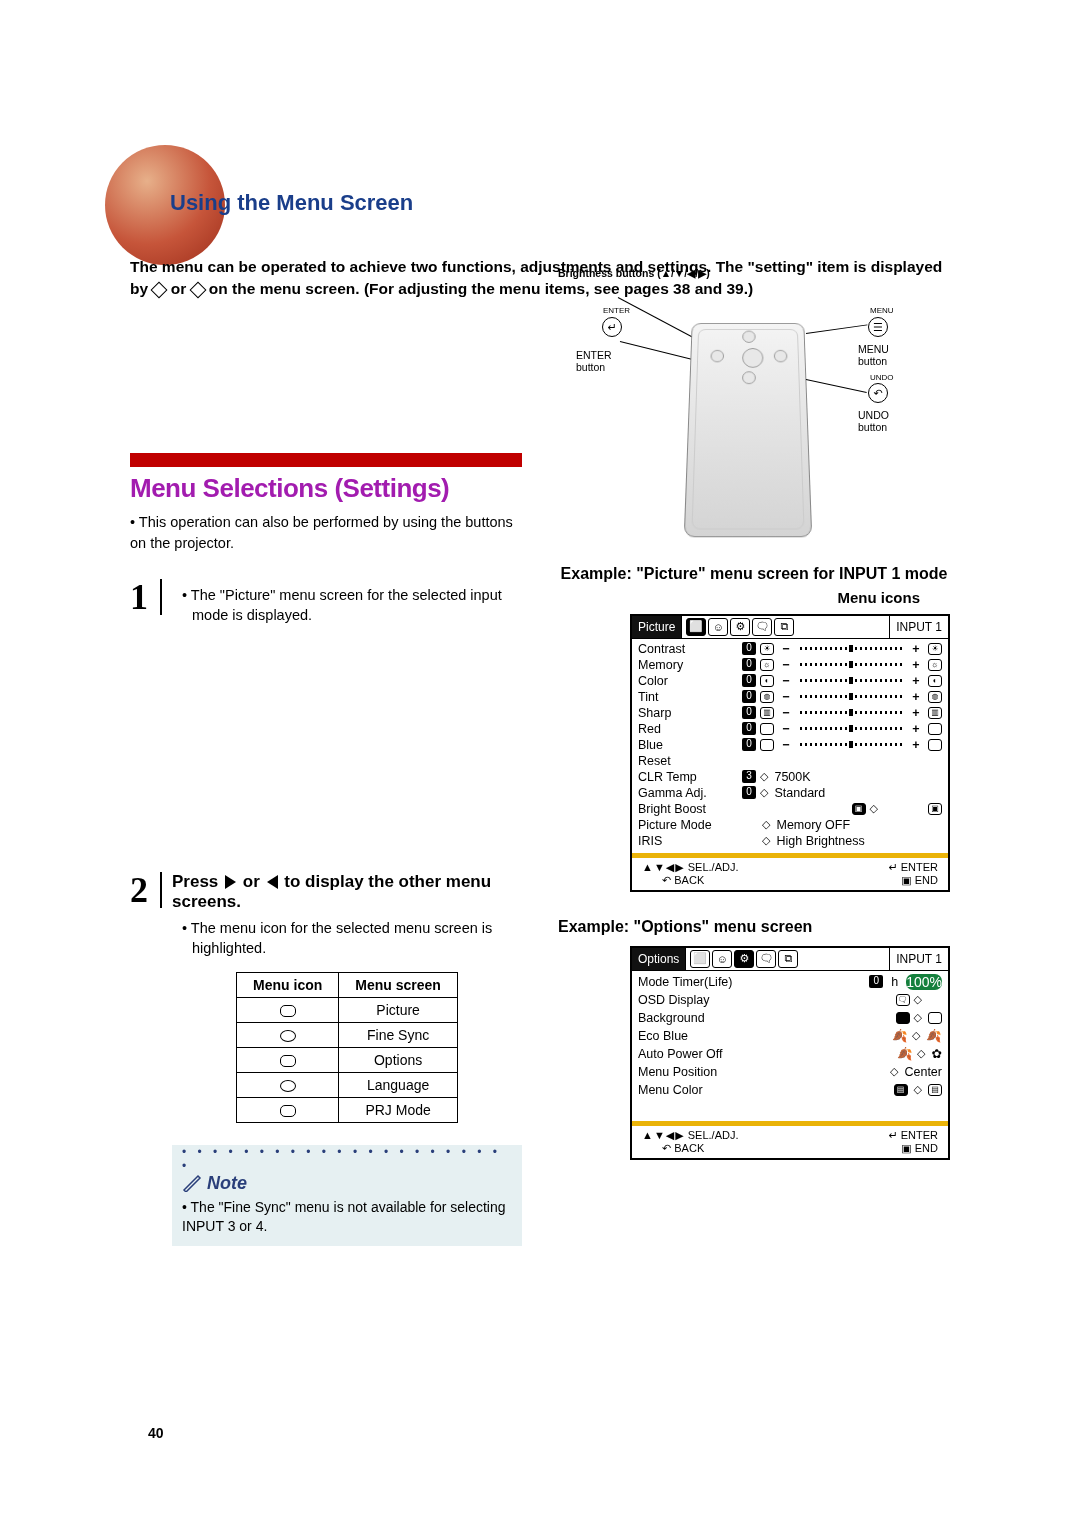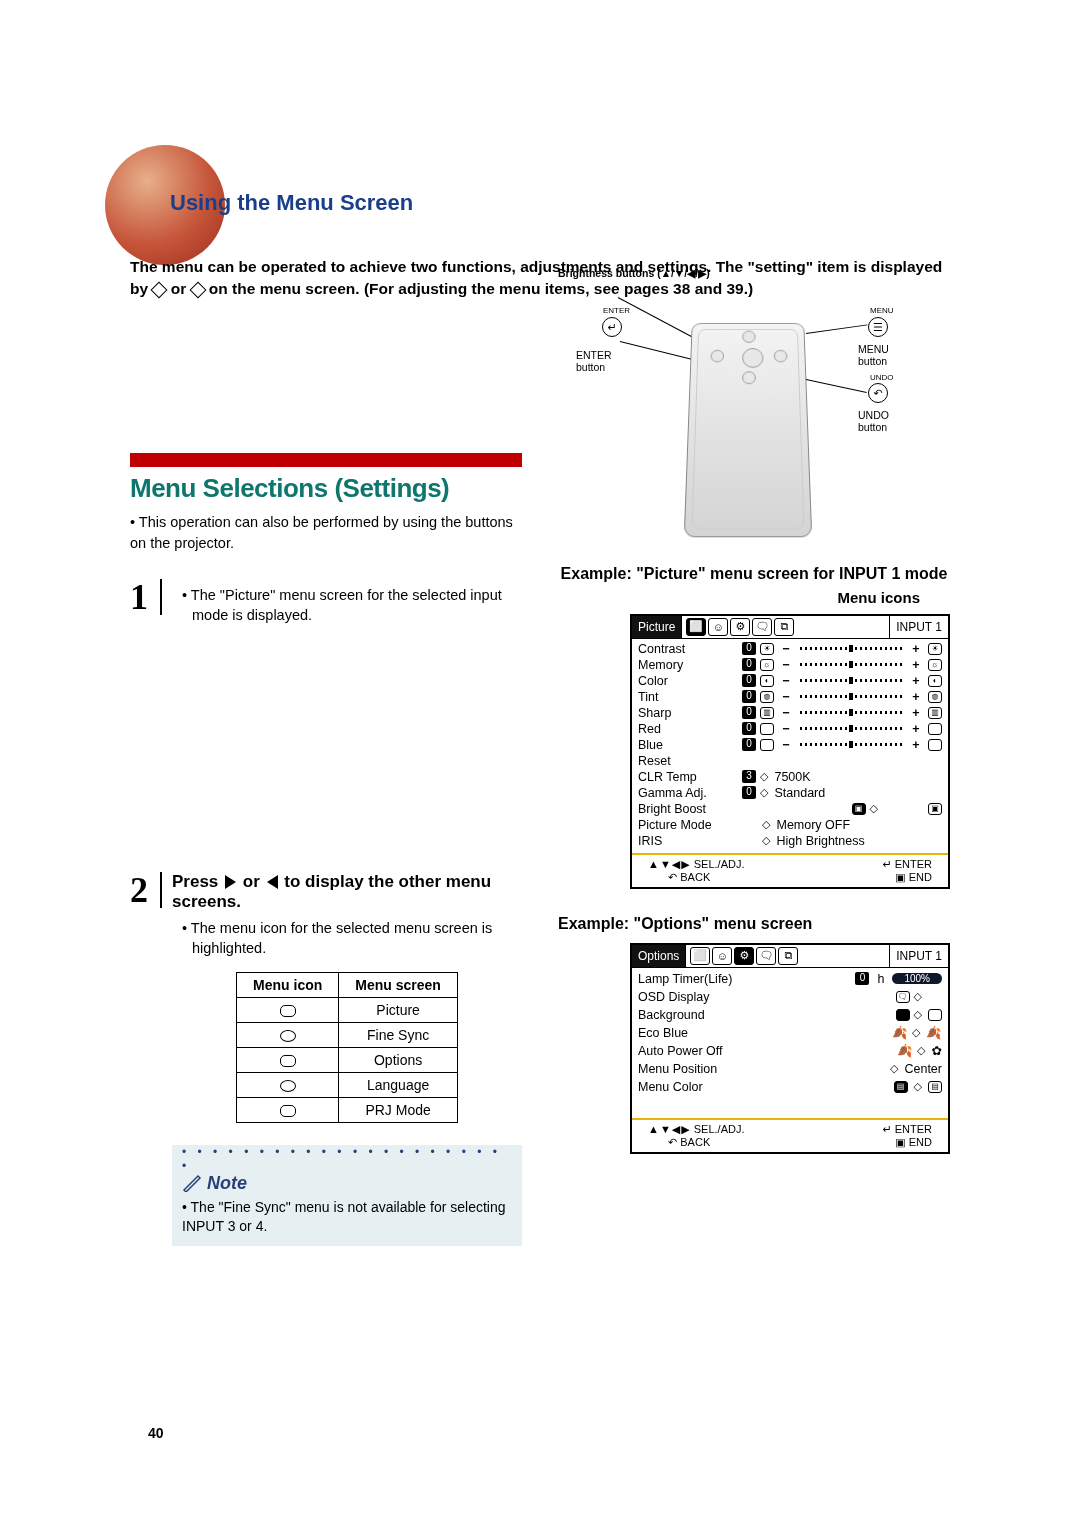--- a/index.html
+++ b/index.html
@@ -40,21 +40,21 @@
     position: relative;
     z-index: 1;
   }
   .diamond { display:inline-block; width:12px; height:12px; border:1.5px solid #000; transform:rotate(45deg); margin:0 1px; vertical-align:middle; }
 
   .columns { display: flex; gap: 36px; margin-top: 24px; }
   .leftcol { flex: 1 1 50%; }
   .rightcol { flex: 1 1 50%; }
 
   .red-bar { width: 100%; height: 14px; background: #c00000; margin-top: 130px; }
-  .h2-red { color: #0f766e; font-size: 26px; font-weight: 800; letter-spacing: -0.5px; margin-top: 6px; }
+  .h2-red { color: #a21caf; font-size: 26px; font-weight: 800; letter-spacing: -0.5px; margin-top: 6px; }
   .bullet { font-size: 14.5px; line-height: 1.4; margin-top: 8px; }
 
   .step-row { display: flex; align-items: flex-start; margin-top: 26px; }
   .step-num {
     font-family: "Times New Roman", serif;
     font-size: 36px; font-weight: bold;
     border-right: 2px solid #000;
     padding-right: 12px; margin-right: 10px;
     line-height: 1;
   }
@@ -110,21 +110,21 @@
   .osd-input { padding:2px 6px; font-size:12px; white-space:nowrap; display:flex; align-items:center;}
   .osd-body { padding:2px 6px 4px 6px; }
   .osd-row { display:flex; align-items:center; height:16px; gap:4px;}
   .osd-row .lbl{ width:100px;}
   .osd-row .val{ width:14px; height:13px; background:#000; color:#fff; font-size:10px; text-align:center; border-radius:2px;}
   .osd-row .meter{ flex:1; height:3px; background:repeating-linear-gradient(90deg,#000 0 2px,transparent 2px 5px); position:relative; margin:0 2px;}
   .osd-row .meter::after{content:""; position:absolute; left:48%; top:-2px; width:4px; height:7px; background:#000;}
   .osd-row .end{ width:16px; text-align:center; font-weight:bold;}
   .osd-row .endsym{ width:14px; height:12px; border:1px solid #000; border-radius:3px; font-size:8px; display:flex; align-items:center; justify-content:center;}
   .osd-row .di{ font-size:11px; margin-right:2px;}
-  .osd-foot { border-top:2px solid #eab308; padding:3px 16px; font-size:11px; }
+  .osd-foot { border-top:5px solid #eab308; padding:3px 10px; font-size:11px; }
   .osd-foot-row{ display:flex; justify-content:space-between;}
   .arrow4 { font-size:11px; letter-spacing:1px;}
   .sp { height: 220px; }
 
   .osd.options .osd-body{ min-height:150px;}
   .osd.options .osd-row{ height:18px;}
   .osd.options .lbl{ width:120px;}
 
   .page-number { position:absolute; bottom:90px; left:148px; font-weight:bold; font-size:14px;}
 
@@ -378,25 +378,25 @@
             <span class="ico">⬜</span>
               <span class="ico">☺</span>
               <span class="ico" style="background:#000;color:#fff">⚙</span>
               <span class="ico">🗨</span>
               <span class="ico">⧉</span>
           </div>
           <div class="osd-input">INPUT 1</div>
         </div>
         <div class="osd-body">
           <div class="osd-row">
-              <span class="lbl">Lamp Timer(Life)</span>
+              <span class="lbl">Mode Timer(Life)</span>
               <span style="flex:1"></span>
               <span class="val">0</span>
               <span style="margin:0 4px">h</span>
-              <span style="background:#0f172a;color:#fff;padding:0 12px;border-radius:7px;font-size:10px">100%</span>
+              <span style="background:#15803d;color:#fff;padding:0 0;border-radius:7px;font-size:14px">100%</span>
             </div>
           <div class="osd-row">
               <span class="lbl">OSD Display</span>
               <span style="flex:1"></span>
               <span class="endsym">🗨</span>
               <span class="di">◇</span>
               <span class="endsym" style="border:none">&nbsp;</span>
             </div>
           <div class="osd-row">
               <span class="lbl">Background</span>

